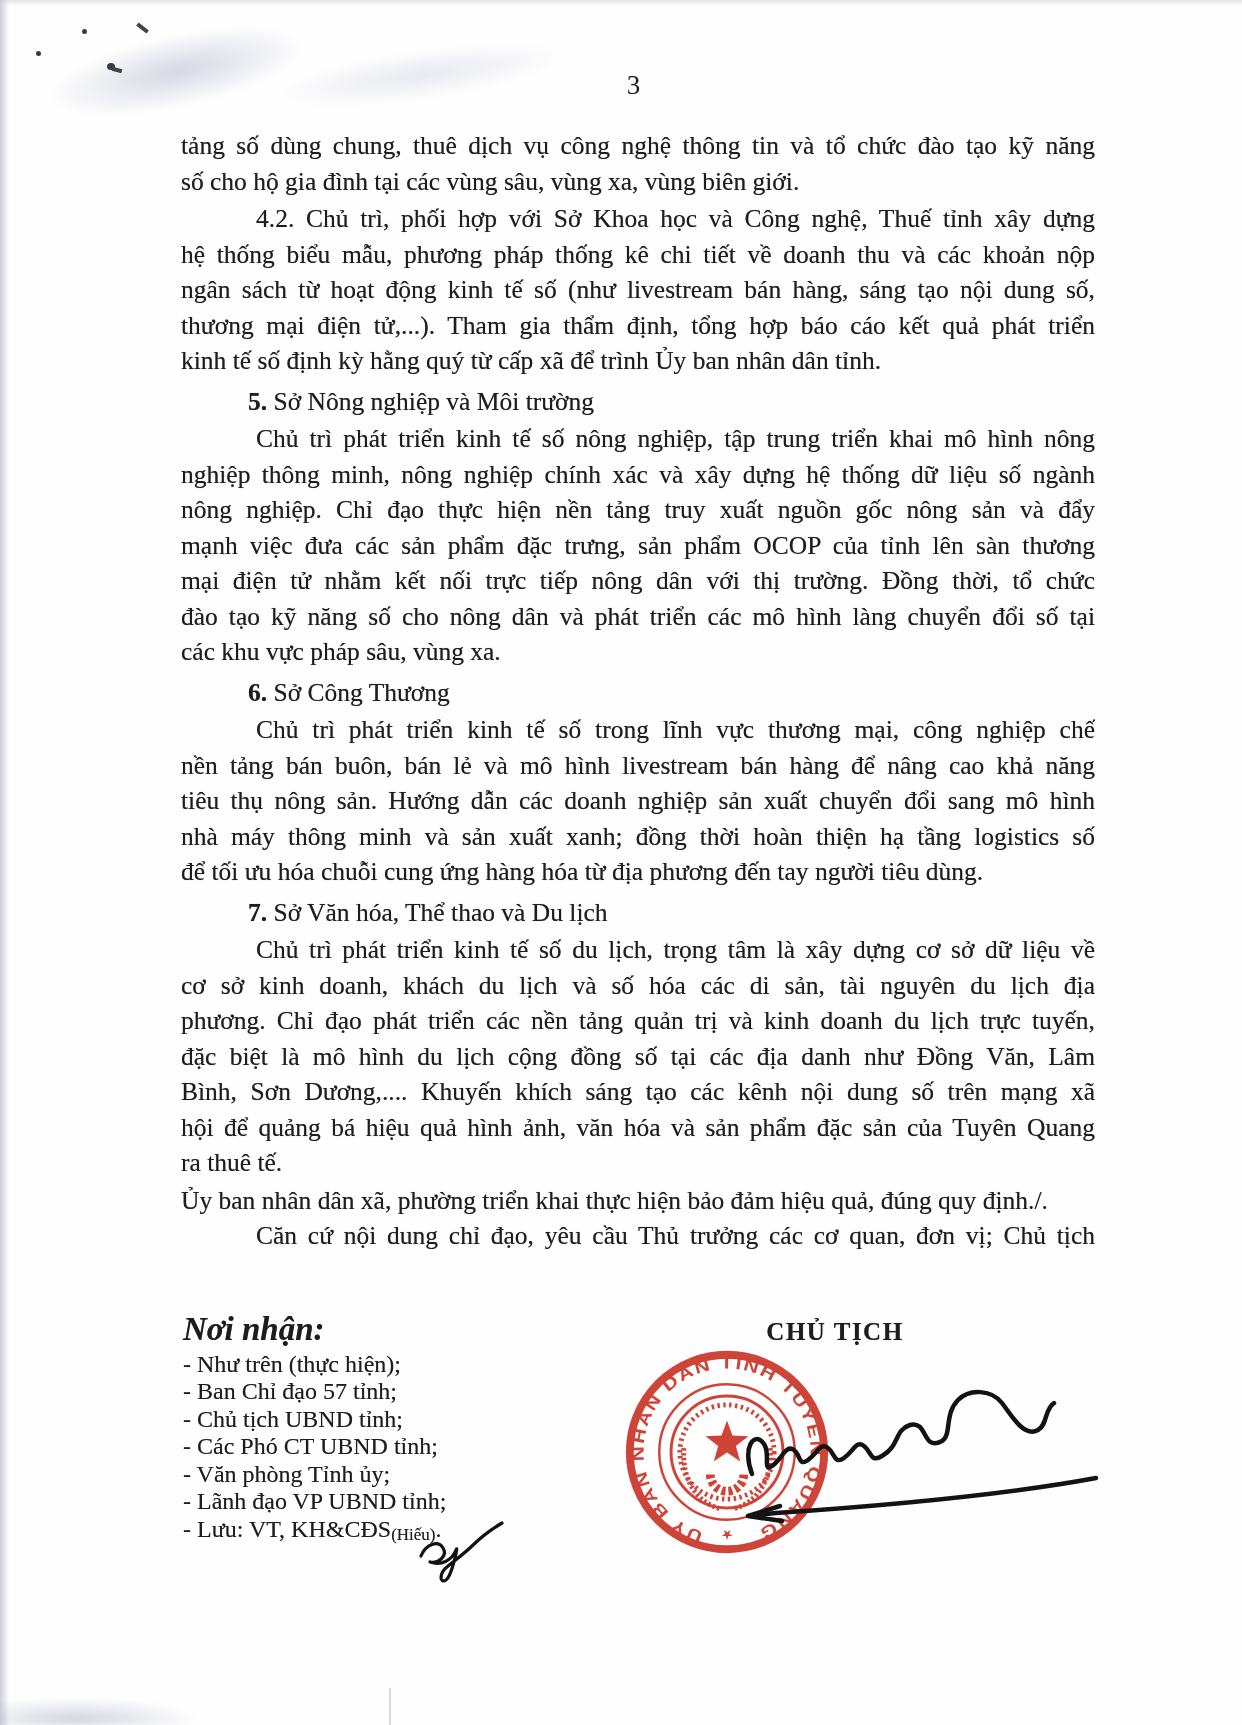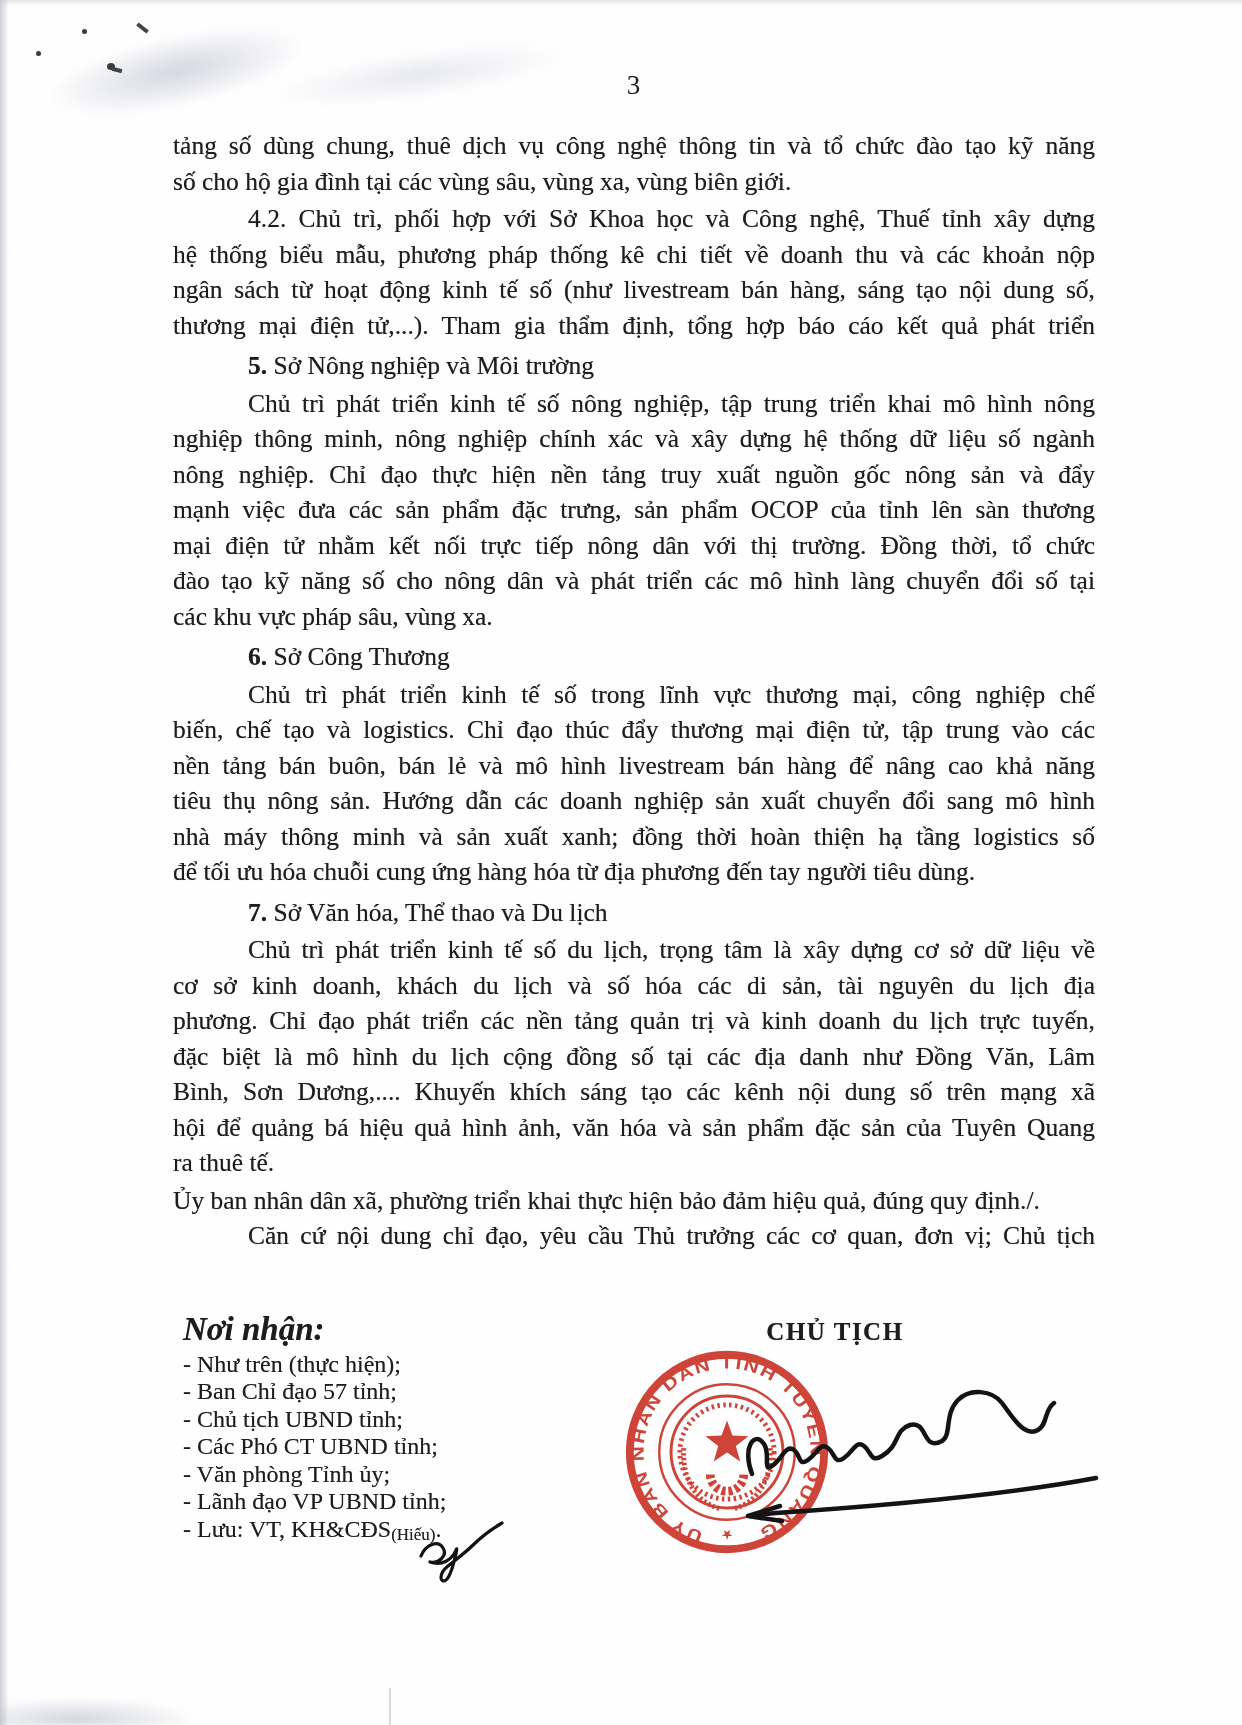--- a/index.html
+++ b/index.html
@@ -24,21 +24,21 @@
     background:radial-gradient(ellipse 60% 70% at 28% 85%,rgba(140,146,170,.35),rgba(140,146,170,0) 75%);
     filter:blur(1px);}
   .vline{position:absolute;left:389px;top:1688px;width:2px;height:37px;background:#c3c5cf;opacity:.65;}
 
   .pageno{position:absolute;top:70px;left:173px;width:922px;text-align:center;
     font-size:27px;letter-spacing:1px;}
 
   .docbody{position:absolute;top:128px;left:173px;width:922px;
     font-size:25.5px;line-height:35.5px;
     text-shadow:0 0 .7px rgba(25,25,30,.55);}
-  .para{margin:2px 0 0 0;}
+  .para{margin:2px 0 0 8px;}
   .para:first-child{margin-top:0;}
   .ln{max-height:36px;overflow:hidden;}
   .ln.jl{text-align:justify;text-align-last:justify;}
   .ln.last{text-align:left;}
   .ln.fi{text-indent:75px;font-family:Liberation Serif, serif;}
   .heading{margin:5px 0 2px 75px;}
   .hnum{font-weight:bold;}
 
   .recipients{position:absolute;left:183px;top:1316px;font-size:24px;line-height:27.5px;
     text-shadow:0 0 .6px rgba(25,25,30,.5);}
@@ -78,35 +78,35 @@
   <div class="docbody">
       <div class="para">
         <div class="ln jl">tảng số dùng chung, thuê dịch vụ công nghệ thông tin và tổ chức đào tạo kỹ năng</div>
         <div class="ln last">số cho hộ gia đình tại các vùng sâu, vùng xa, vùng biên giới.</div>
       </div>
       <div class="para">
         <div class="ln jl fi">4.2. Chủ trì, phối hợp với Sở Khoa học và Công nghệ, Thuế tỉnh xây dựng</div>
         <div class="ln jl">hệ thống biểu mẫu, phương pháp thống kê chi tiết về doanh thu và các khoản nộp</div>
         <div class="ln jl">ngân sách từ hoạt động kinh tế số (như livestream bán hàng, sáng tạo nội dung số,</div>
         <div class="ln jl">thương mại điện tử,...). Tham gia thẩm định, tổng hợp báo cáo kết quả phát triển</div>
+        <div class="ln last">kinh tế số định kỳ hằng quý từ cấp xã để trình Ủy ban nhân dân tỉnh.</div>
       </div>
       <div class="heading"><span class="hnum">5.</span><span> Sở Nông nghiệp và Môi trường</span></div>
       <div class="para">
         <div class="ln jl fi">Chủ trì phát triển kinh tế số nông nghiệp, tập trung triển khai mô hình nông</div>
         <div class="ln jl">nghiệp thông minh, nông nghiệp chính xác và xây dựng hệ thống dữ liệu số ngành</div>
         <div class="ln jl">nông nghiệp. Chỉ đạo thực hiện nền tảng truy xuất nguồn gốc nông sản và đẩy</div>
         <div class="ln jl">mạnh việc đưa các sản phẩm đặc trưng, sản phẩm OCOP của tỉnh lên sàn thương</div>
         <div class="ln jl">mại điện tử nhằm kết nối trực tiếp nông dân với thị trường. Đồng thời, tổ chức</div>
         <div class="ln jl">đào tạo kỹ năng số cho nông dân và phát triển các mô hình làng chuyển đổi số tại</div>
         <div class="ln last">các khu vực pháp sâu, vùng xa.</div>
       </div>
       <div class="heading"><span class="hnum">6.</span><span> Sở Công Thương</span></div>
       <div class="para">
         <div class="ln jl fi">Chủ trì phát triển kinh tế số trong lĩnh vực thương mại, công nghiệp chế</div>
-        <div class="ln jl">biến, chế tạo và logistics. Chỉ đạo thúc đẩy thương mại điện tử, tập trung vào các</div>
         <div class="ln jl">nền tảng bán buôn, bán lẻ và mô hình livestream bán hàng để nâng cao khả năng</div>
         <div class="ln jl">tiêu thụ nông sản. Hướng dẫn các doanh nghiệp sản xuất chuyển đổi sang mô hình</div>
         <div class="ln jl">nhà máy thông minh và sản xuất xanh; đồng thời hoàn thiện hạ tầng logistics số</div>
         <div class="ln last">để tối ưu hóa chuỗi cung ứng hàng hóa từ địa phương đến tay người tiêu dùng.</div>
       </div>
       <div class="heading"><span class="hnum">7.</span><span> Sở Văn hóa, Thể thao và Du lịch</span></div>
       <div class="para">
         <div class="ln jl fi">Chủ trì phát triển kinh tế số du lịch, trọng tâm là xây dựng cơ sở dữ liệu về</div>
         <div class="ln jl">cơ sở kinh doanh, khách du lịch và số hóa các di sản, tài nguyên du lịch địa</div>
         <div class="ln jl">phương. Chỉ đạo phát triển các nền tảng quản trị và kinh doanh du lịch trực tuyến,</div>

